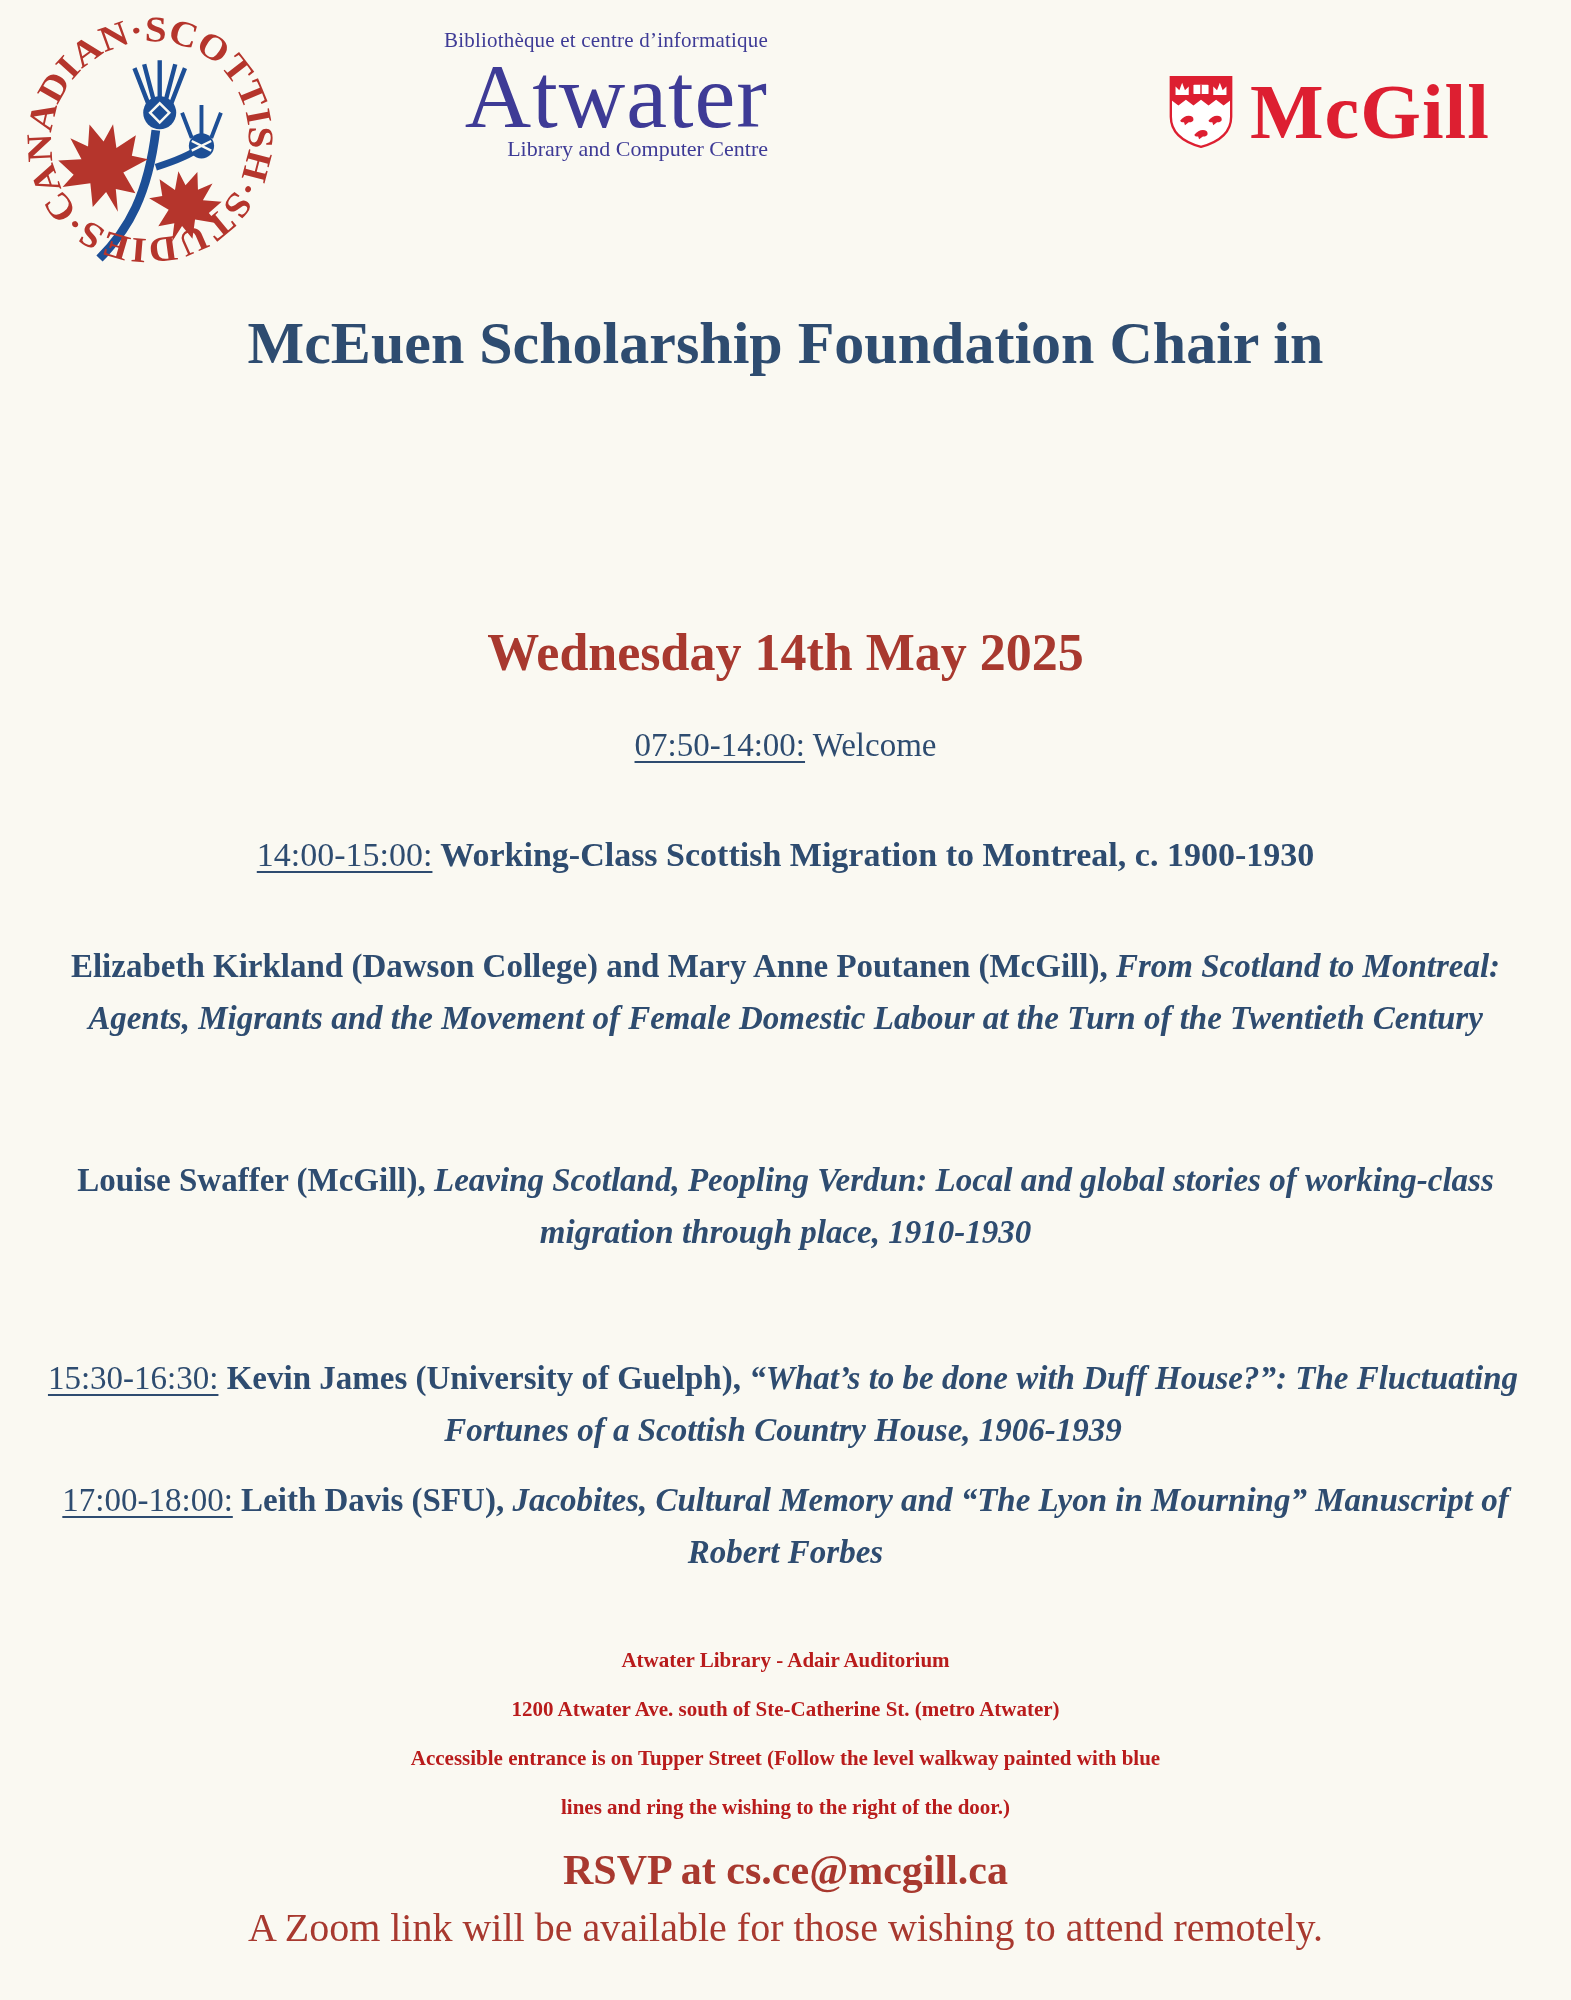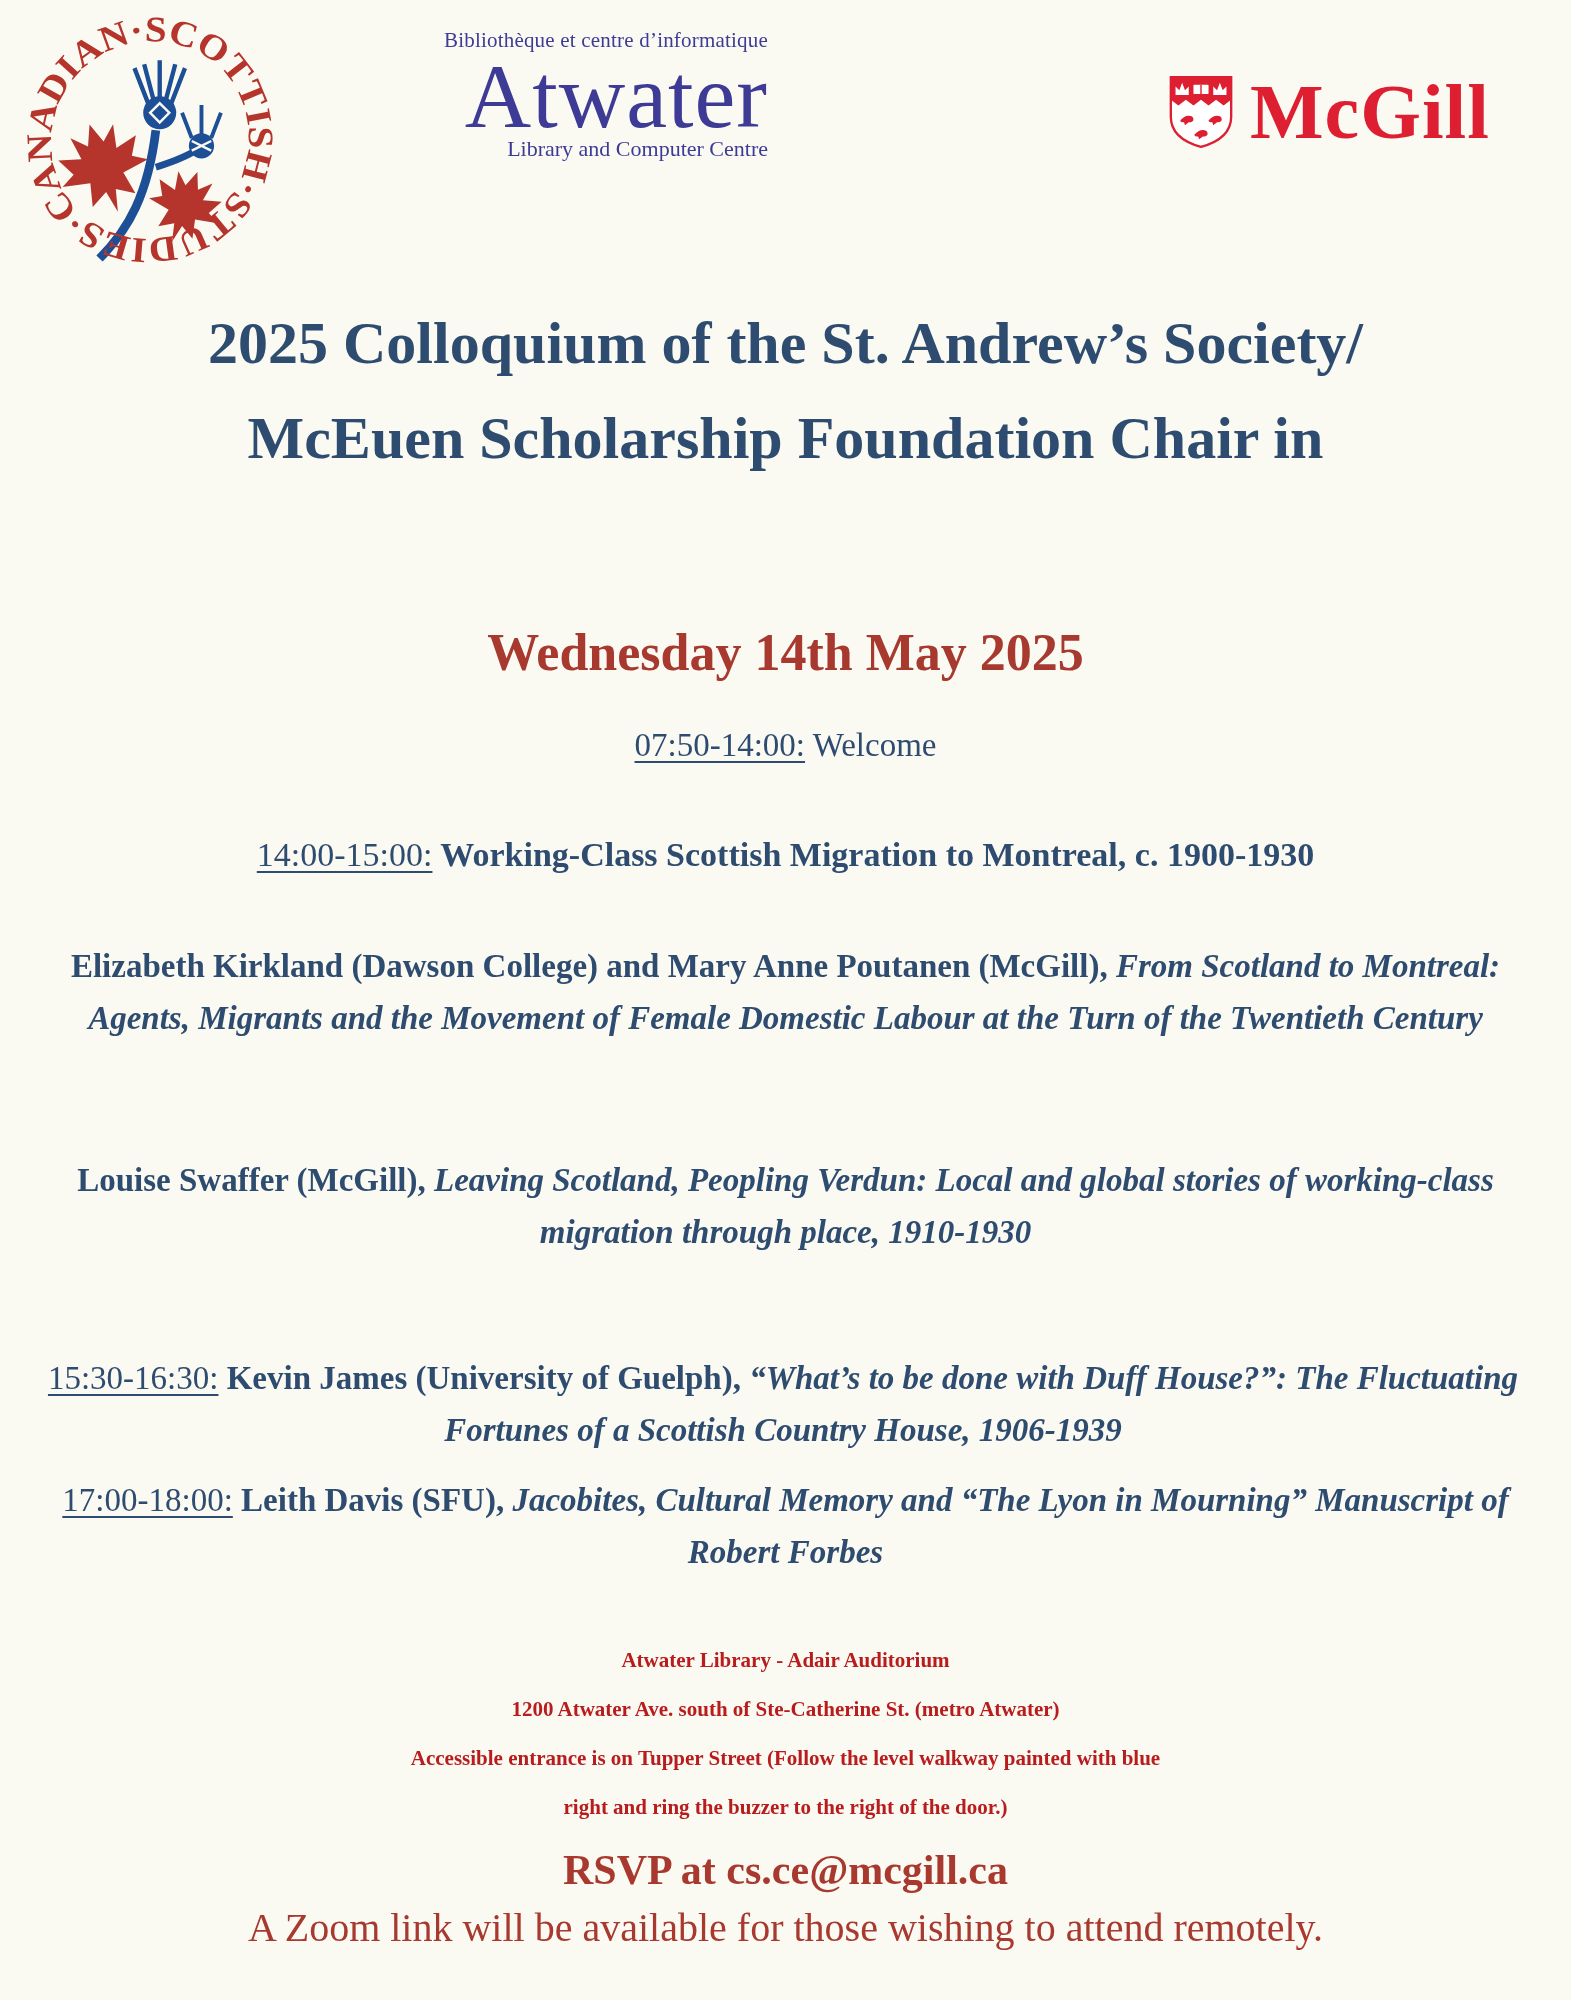--- a/index.html
+++ b/index.html
@@ -85,21 +85,20 @@
   </div>
 
   <div id="atwater">
     <div class="top-line">Bibliothèque et centre d’informatique</div>
     <div class="name">Atwater</div>
     <div class="bottom-line">Library and Computer Centre</div>
   </div>
 </div>
 
 <div id="title" class="abs">
-  <div>2025 Colloquium of the St. Andrew’s Society/</div>
   <div>McEuen Scholarship Foundation Chair in</div>
 </div>
 
 <div id="date-line" class="abs">Wednesday 14th May 2025</div>
 
 <div id="welcome" class="abs blue">
   <span class="time">07:50-14:00:</span><span> Welcome</span>
 </div>
 
 <div id="session1" class="abs blue">
@@ -119,18 +118,18 @@
 </div>
 
 <div id="talk4" class="abs blue talk">
   <span class="time">17:00-18:00:</span><span class="speakers"> Leith Davis (SFU), </span><span class="talk-title">Jacobites, Cultural Memory and “The Lyon in Mourning” Manuscript of Robert Forbes</span>
 </div>
 
 <div id="venue" class="abs">
   <div>Atwater Library - Adair Auditorium</div>
   <div>1200 Atwater Ave. south of Ste-Catherine St. (metro Atwater)</div>
   <div>Accessible entrance is on Tupper Street (Follow the level walkway painted with blue</div>
-  <div>right and ring the buzzer to the right of the door.)</div>
+  <div>lines and ring the wishing to the right of the door.)</div>
 </div>
 
 <div id="rsvp" class="abs">RSVP at cs.ce@mcgill.ca</div>
 
 <div id="zoom-note" class="abs">A Zoom link will be available for those wishing to attend remotely.</div>
 
 </body></html>

